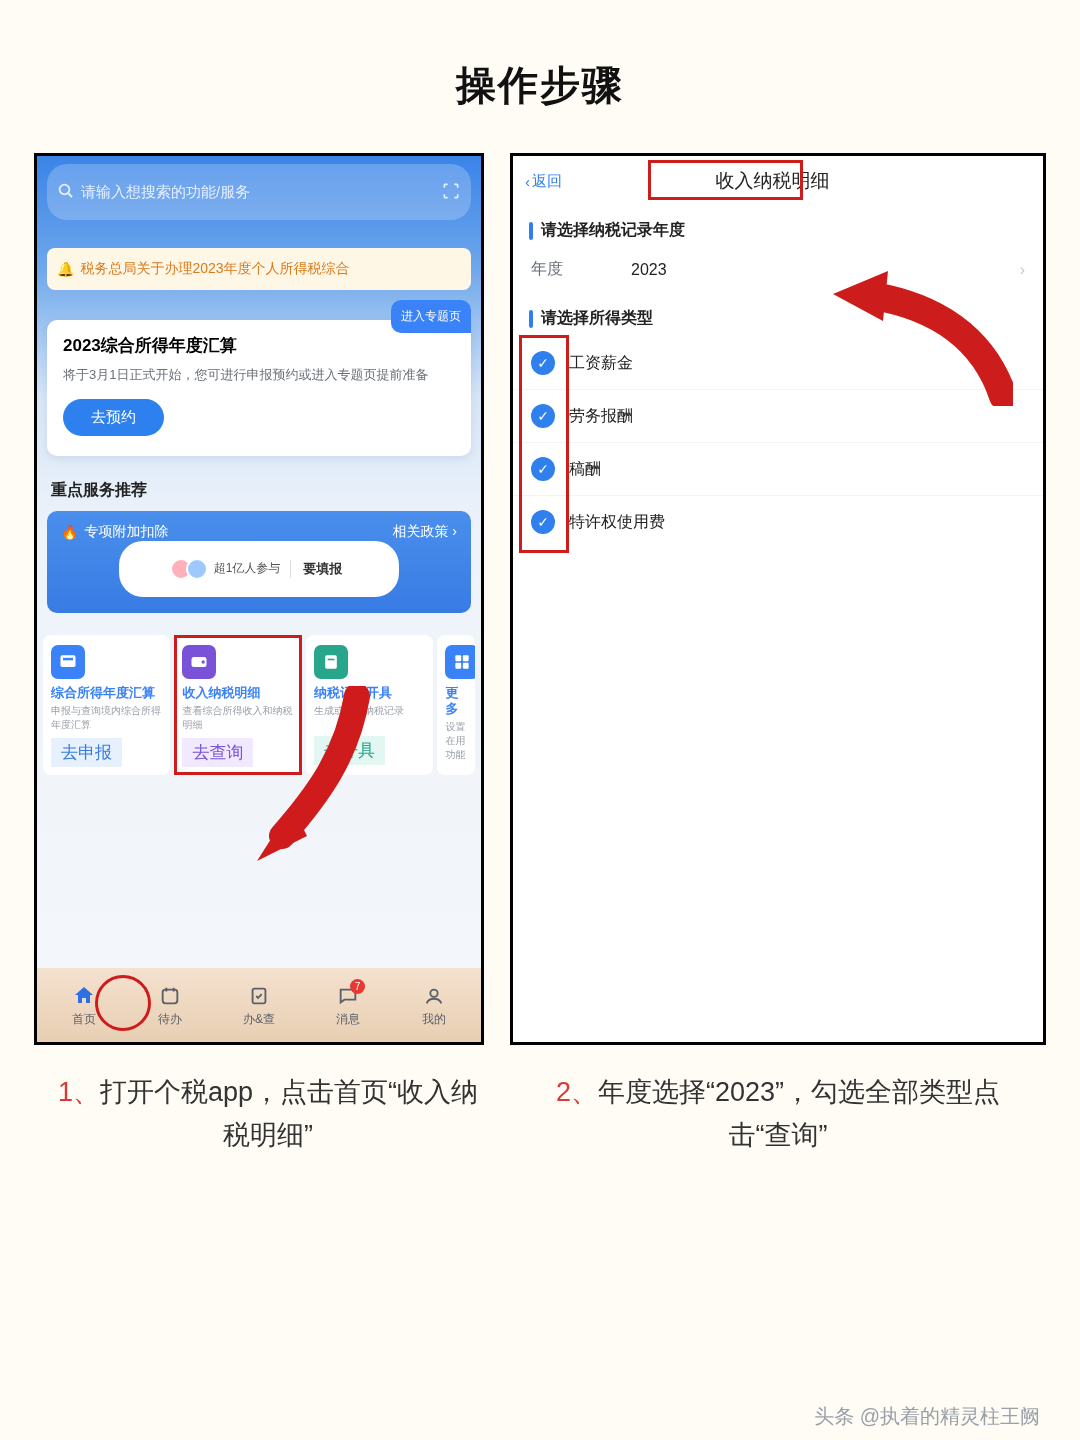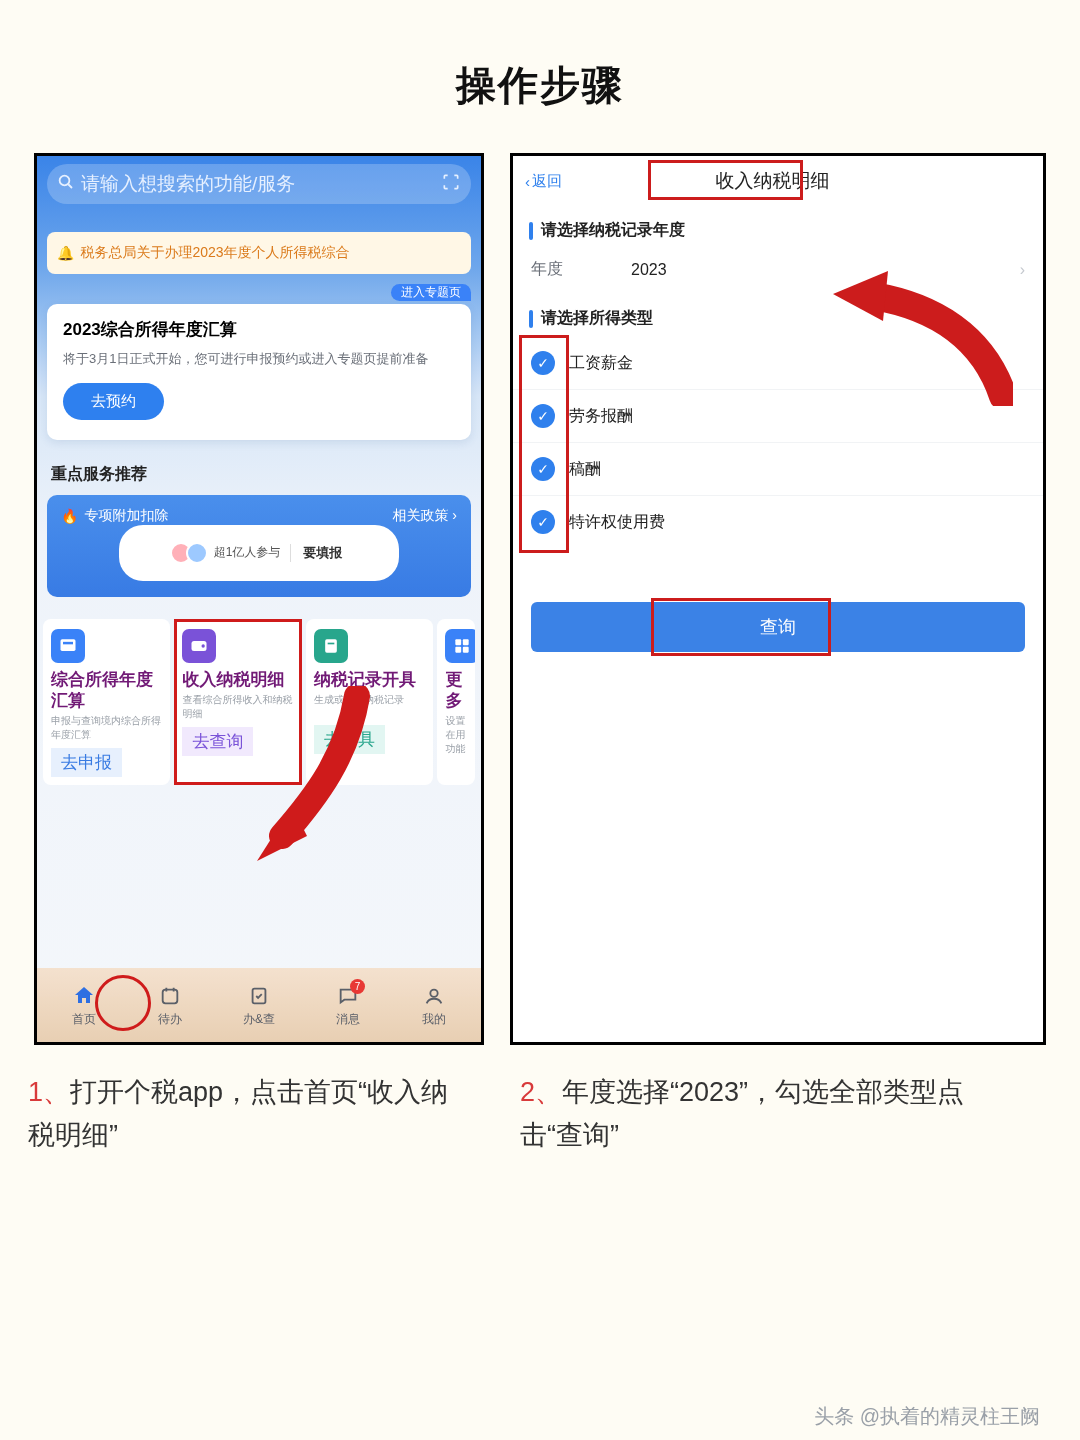--- a/index.html
+++ b/index.html
@@ -33,28 +33,28 @@
   .panel.right { width: 540px; height: 892px; }
 
   
   .left {
     background: linear-gradient(180deg,#3b84e6 0%, #6ea6ea 110px, #d7e6f7 240px, #eef3fa 380px, #f4f7fb 100%);
     display: flex;
     flex-direction: column;
   }
   .searchbar {
     margin: 8px 10px;
-    height: 40px;
+    height: 56px;
     border-radius: 20px;
     background: rgba(255,255,255,0.22);
     display: flex;
     align-items: center;
     padding: 0 10px;
     color: #e6f0ff;
-    font-size: 19px;
+    font-size: 15px;
   }
   .notice {
     margin: 20px 10px 0 10px;
     height: 42px;
     border-radius: 8px;
     background: #fff7e6;
     color: #d97a1d;
     display: flex;
     align-items: center;
     padding: 0 10px;
@@ -68,21 +68,21 @@
     padding: 14px 16px 20px 16px;
     position: relative;
     box-shadow: 0 3px 8px rgba(50,90,150,.12);
   }
   .card1 .tag {
     position: absolute;
     right: 0; top: -20px;
     background: #3b82f6;
     color: #fff;
     font-size: 12px;
-    padding: 0 10px;
+    padding: 8px 10px;
     border-radius: 10px 10px 0 10px;
   }
   .card1 h3 { font-size: 17px; font-weight: 700; margin-bottom: 8px; }
   .card1 p { font-size: 13px; color: #6a6f78; line-height: 1.5; }
   .btn-reserve {
     margin-top: 14px;
     background: #2f80ed;
     color: #fff;
     display: inline-block;
     padding: 9px 28px;
@@ -127,21 +127,21 @@
   }
   .tile {
     width: 140px;
     background:#fff;
     border-radius:8px;
     padding:10px 8px 8px 8px;
     position:relative;
   }
   .tile.last { width: 40px; overflow:hidden; }
   .tile .ticon { width:34px;height:34px;border-radius:7px;display:flex;align-items:center;justify-content:center;color:#fff;font-size:20px; }
-  .tile .ttitle { font-size:17px; font-weight:700; margin-top:6px; color:#701a75; line-height:1.25; }
+  .tile .ttitle { font-size:13px; font-weight:700; margin-top:6px; color:#3b82f6; line-height:1.25; }
   .tile .tdesc { font-size:10px; color:#9aa0a8; margin-top:3px; line-height:1.4; min-height:26px; }
   .tile .tbtn { display:inline-block; font-size:17px; padding:3px 10px; border-radius:0; background:#e7f0fd; color:#3a7be0; margin-top:6px;}
   .tile .tbtn.purple { background:#f1e9fd; color:#7a52d6; }
   .tile .tbtn.teal { background:#e2f6f2; color:#2aa58c; }
   .redbox-tile {
     position:absolute;
     border: 3px solid #cc1c1c;
     inset: 0;
     pointer-events:none;
   }
@@ -181,21 +181,21 @@
     height: 50px;
     background:#3b82e6;
     color:#fff;
     border-radius:6px;
     display:flex;align-items:center;justify-content:center;
     font-size:18px;
     position:relative;
   }
 
   
-  .captions { display:flex; padding: 26px 48px 0 28px; gap:52px; }
+  .captions { display:flex; padding: 26px 48px 0 48px; gap:40px;text-align:center; }
   .cap { font-size:27px; line-height:1.6; color:#333; }
   .cap .num { color:#d83a3a; }
   .cap.left-cap { width: 440px; }
   .cap.right-cap { width: 500px; }
   .watermark { position:absolute; bottom:10px; right:40px; color:#9aa0a8; font-size:20px; }
 
   
   .arrowwrap { position:absolute; pointer-events:none; }
 
   @supports (filter: blur(1px)) {
@@ -396,24 +396,20 @@
       <div class="checkrow">
         <div class="cb">✓</div>
         <span>稿酬</span>
       </div>
       <div class="checkrow">
         <div class="cb">✓</div>
         <span>特许权使用费</span>
       </div>
     </div>
 
-    <div class="querybtn">
-      <span>查询</span>
-      <div class="redbox" style="left:120px;top:-4px;width:180px;height:58px;"></div>
-    </div>
 
     <div class="arrowwrap" style="left:300px;top:110px;">
       <svg width="200" height="140" viewBox="0 0 200 140">
         <path d="M190 130 C 170 70, 110 baseline, 60 30" stroke="#cc1c1c" stroke-width="28" fill="none" stroke-linecap="round"></path>
         <path d="M190 130 C 170 70, 120 40, 60 30" stroke="#cc1c1c" stroke-width="28" fill="none" stroke-linecap="round"></path>
         <polygon points="20,28 75,5 70,55" fill="#cc1c1c"></polygon>
       </svg>
     </div>
   </div>
 </div>

